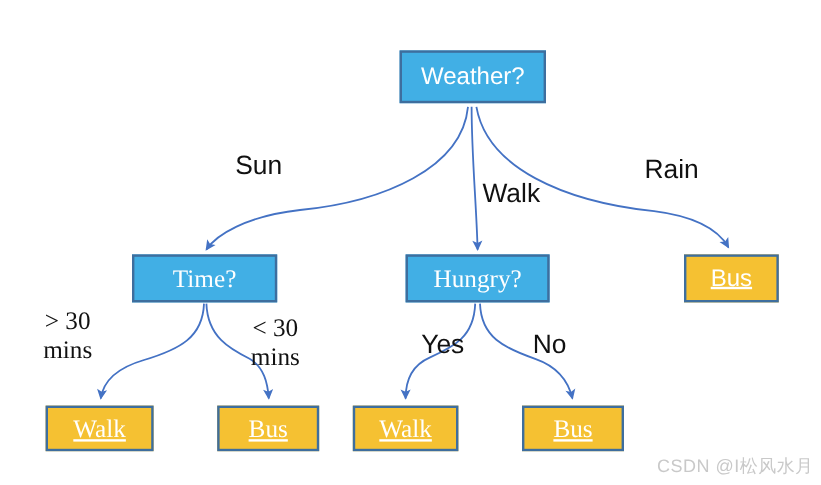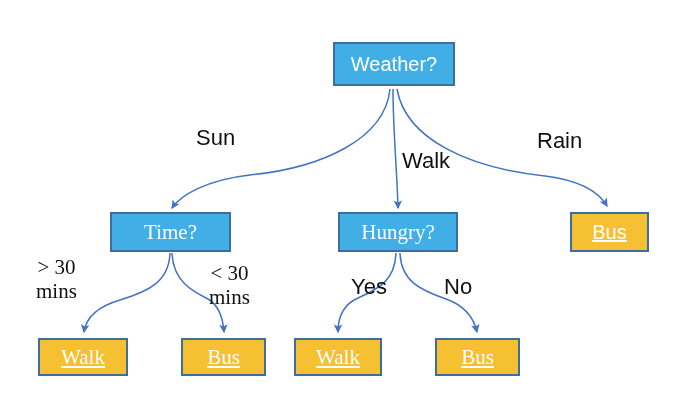--- a/index.html
+++ b/index.html
@@ -131,13 +131,14 @@
       <div class="edge-label sans" style="left: 402px; top: 149px;">Walk</div>
       <div class="edge-label sans" style="left: 537px; top: 109px; margin-top: 20px;">Rain</div>
       <div class="edge-label serif" style="left: 36px; top: 256px;">&gt; 30
 mins</div>
       <div class="edge-label serif" style="left: 209px; top: 262px;">&lt; 30
 mins</div>
       <div class="edge-label sans" style="left: 315px; top: 275px; margin-left: 36px;">Yes</div>
       <div class="edge-label sans" style="left: 444px; top: 275px;">No</div>
     </div>
 
+  <div id="watermark">CSDN @I松风水月</div>
 </div>
 
 </body></html>

